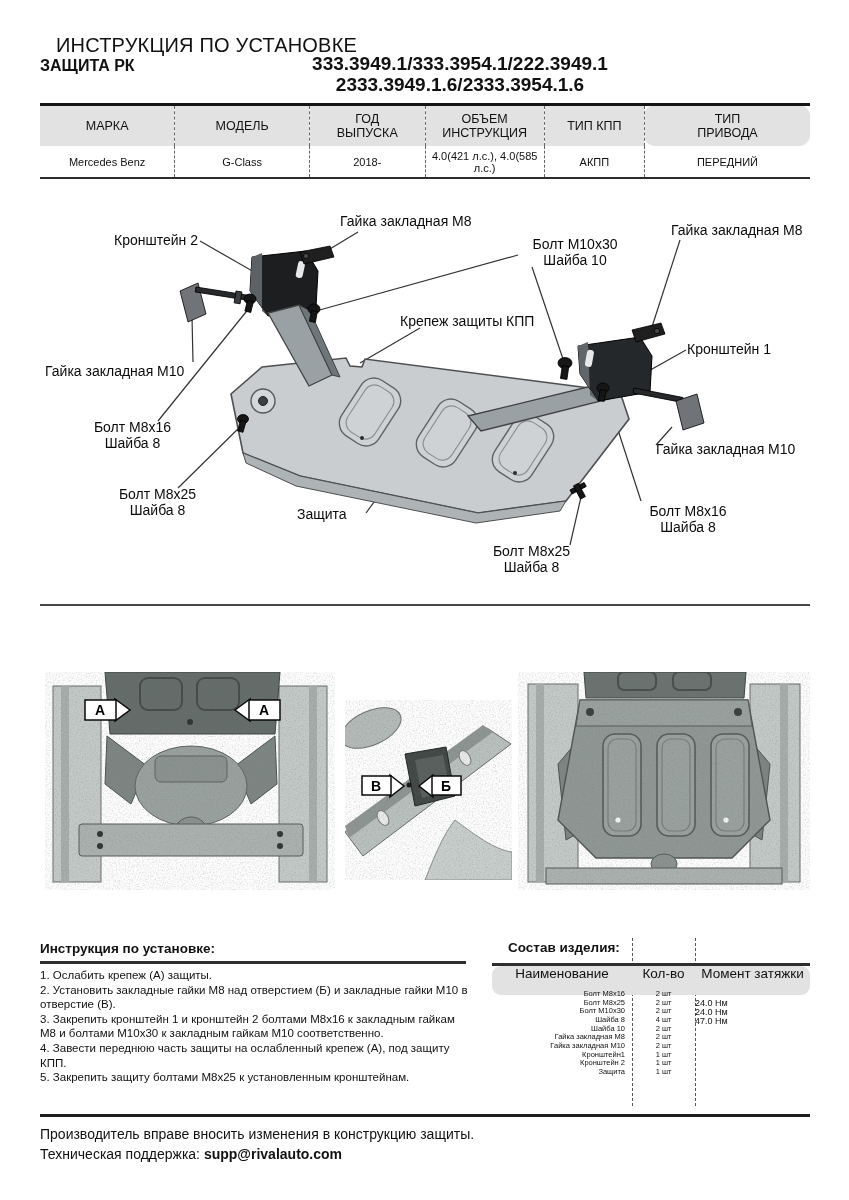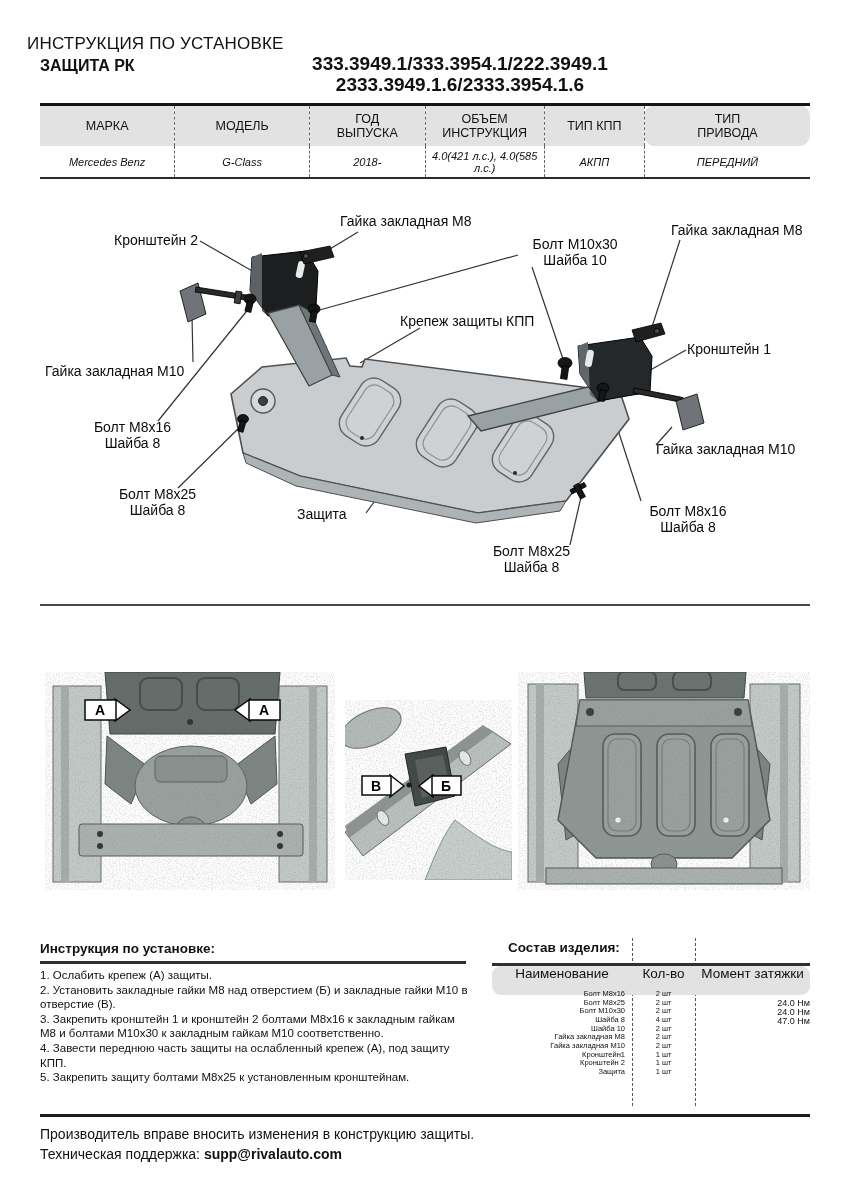--- a/index.html
+++ b/index.html
@@ -1,32 +1,32 @@
 <!DOCTYPE html>
 <html><head>
 <meta charset="utf-8">
 <style>
   html,body{margin:0;padding:0;background:#fff;}
   .page{position:relative;width:849px;height:1200px;background:#fff;overflow:hidden;
         font-family:"Liberation Sans",sans-serif;color:#111;}
   .abs{position:absolute;}
 
   
-  .doc-type{left:27px;top:34px;font-size:17px;letter-spacing:.2px;text-align:right;}
+  .doc-type{left:56px;top:34px;font-size:20px;letter-spacing:.2px;text-align:right;}
   .product{left:40px;top:57px;font-size:16px;font-weight:bold;}
   .partnums{left:250px;top:53px;width:420px;text-align:center;font-weight:bold;font-size:19px;line-height:21px;}
 
   
   .vtable{left:40px;top:103px;width:770px;border-collapse:collapse;table-layout:fixed;
           border-top:3px solid #141414;border-bottom:2px solid #2b2b2b;}
   .vtable th,.vtable td{border-right:1px dashed #666;font-weight:normal;text-align:center;
           vertical-align:middle;white-space:pre-line;padding:0 2px;overflow:hidden;}
   .vtable th:last-child,.vtable td:last-child{border-right:none;border-radius:11px;}
   .vtable th{background:#e2e2e2;height:40px;font-size:12.5px;line-height:14px;}
-  .vtable td{height:31px;font-size:11px;font-style:italic;}
+  .vtable td{height:31px;font-size:11px;}
 
   
   .diagram{left:0;top:195px;width:849px;height:415px;}
   .dlabel{position:absolute;font-size:14px;line-height:16px;white-space:pre-line;color:#0b0b0b;}
   .ctr{text-align:center;}
 
   .sep{left:40px;top:604px;width:770px;height:2px;background:#474747;}
 
   
   .photo{position:absolute;}
@@ -42,21 +42,21 @@
   .pdash{position:absolute;top:0;height:168px;border-left:1px dashed #555;width:0;}
   .parts-rule{position:absolute;left:0;top:25px;width:318px;height:2.5px;background:#2f2f2f;}
   .phead{position:absolute;left:0;top:28px;width:318px;height:29px;background:#e2e2e2;display:flex;font-size:13.5px;border-radius:9px;}
   .phead .c1{width:140px;text-align:center;}
   .phead .c2{width:63px;text-align:center;}
   .phead .c3{width:115px;text-align:center;}
   .prows{position:absolute;left:0;top:51px;width:318px;}
   .prow{display:flex;height:8.7px;align-items:center;}
   .prow .c1{width:140px;text-align:right;padding-right:7px;box-sizing:border-box;font-size:7.5px;}
   .prow .c2{width:63px;text-align:center;font-size:7.5px;}
-  .prow .c3{width:115px;text-align:right;font-size:9px;margin-top:20px;}
+  .prow .c3{width:115px;text-align:left;font-size:9px;margin-top:20px;}
 
   
   .foot-rule{left:40px;top:1114px;width:770px;height:2.5px;background:#1d1d1d;}
   .foot1{left:40px;top:1126px;font-size:14px;}
   .foot2{left:40px;top:1146px;font-size:14px;}
   .foot2 b{font-weight:bold;}
 
   svg text.callout{font-family:"Liberation Sans",sans-serif;font-size:14px;font-weight:bold;fill:#000;}
 </style>
 </head>

